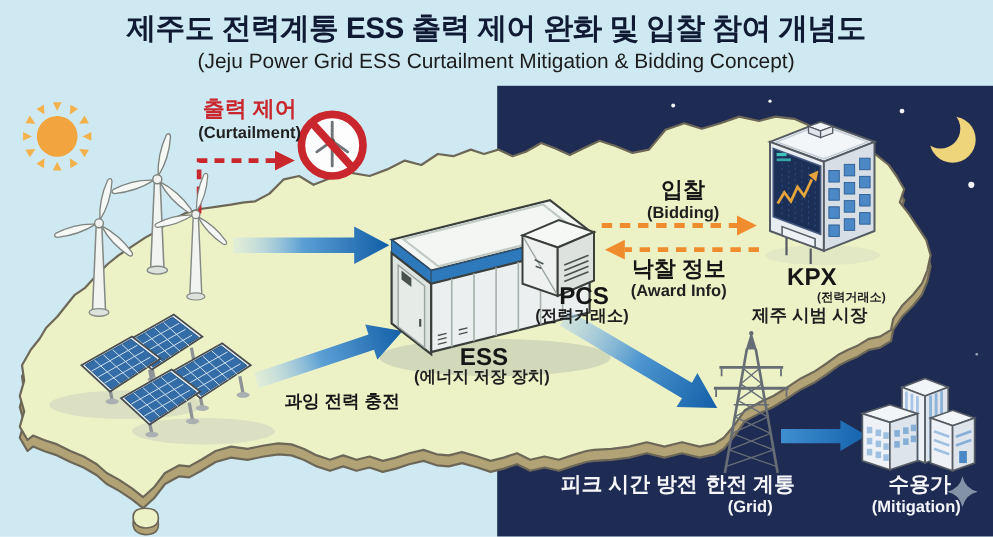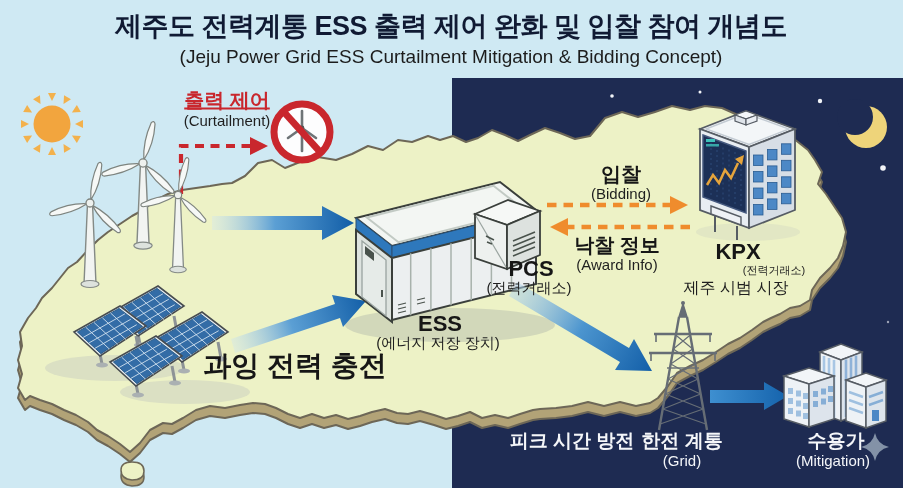--- a/index.html
+++ b/index.html
@@ -8,23 +8,23 @@
     --bidding-orange:#ef8c2d; --ess-stripe:#2e78bc; --sun-orange:#f2a53e;
     --moon-yellow:#eed47a; --text-dark:#161616; --text-white:#f4f6f9; --title-navy:#101a33;
   }
   html,body{margin:0;padding:0;background:#fff;}
   .scene{position:relative;width:903px;height:488px;overflow:hidden;background:var(--day-sky);
          font-family:"Liberation Sans",sans-serif;}
   .scene svg{position:absolute;left:0;top:0;}
   .lbl{position:absolute;transform:translate(-50%,-50%);white-space:nowrap;line-height:1.05;
        color:var(--text-dark);}
   .ko{font-weight:700;}
-  .en{font-weight:400;color:#1f1f1f;}
+  .en{font-weight:700;color:#1f1f1f;}
   .night{color:var(--text-white) !important;}
-  .red{color:var(--curtailment-red) !important;text-decoration:underline;}
+  .red{color:var(--curtailment-red) !important;}
   .title-ko{font-weight:700;color:var(--title-navy);letter-spacing:-0.5px;}
   .title-en{color:#1c1c1c;}
 </style>
 </head>
 <body>
 
 <div class="scene">
 <svg width="903" height="488" viewBox="0 0 903 488">
   <defs>
     <path id="islandP" d="M232,183 L245,176 258,163 272,160 285,168 300,162 318,157 336,160 352,154 368,146 383,150 398,140 412,142 428,136 440,140 453,136 466,142 478,138 492,130 505,135 518,141 530,135 545,128 560,133 575,139 590,136 605,118 622,112 638,117 655,112 672,106 690,110 705,106 722,108 740,116 758,124 772,128 786,133 798,142 808,150 815,160 822,172 818,184 826,194 834,206 842,218 846,232 843,246 838,258 830,268 820,278 812,290 810,300 800,306 790,308 780,314 771,318 763,322 752,330 740,338 728,344 716,352 703,360 690,366 677,373 668,386 658,398 650,403 636,406 620,402 604,406 588,402 572,406 556,408 540,409 533,410 520,414 508,418 495,415 482,418 470,412 458,416 446,419 434,415 420,411 408,414 397,413 385,409 372,412 360,416 348,419 336,415 324,418 312,414 300,418 288,414 276,408 265,404 253,403 240,405 225,408 210,406 196,410 183,418 172,424 163,423 150,430 140,443 130,452 120,444 108,436 97,430 88,422 76,415 64,410 52,404 40,400 30,396 25,400 18,388 22,374 18,360 22,346 20,332 28,318 36,308 42,298 52,288 60,278 68,268 77,262 88,250 98,240 108,232 120,224 132,216 143,210 156,200 168,194 182,190 196,188 210,186 222,184 Z"></path>
@@ -299,21 +299,21 @@
     <path d="M875,433 Q877.5,444.5 889,447 Q877.5,449.5 875,461 Q872.5,449.5 861,447 Q872.5,444.5 875,433 Z" fill="#8e9db0" opacity="0.9"></path>
   </g>
 </svg>
 
   <div class="lbl title-en" style="left:451px;top:57px;font-size:19px">(Jeju Power Grid ESS Curtailment Mitigation &amp; Bidding Concept)</div>
   <div class="lbl title-ko" style="left:451px;top:26px;font-size:27px">제주도 전력계통 ESS 출력 제어 완화 및 입찰 참여 개념도</div>
 
   <div class="lbl ko red" style="left:227px;top:100px;font-size:20px">출력 제어</div>
   <div class="lbl en" style="left:227px;top:121px;font-size:15px">(Curtailment)</div>
 
-  <div class="lbl ko" style="left:295px;top:366px;font-size:28px">과잉 전력 충전</div>
+  <div class="lbl ko" style="left:311px;top:366px;font-size:16px">과잉 전력 충전</div>
 
   <div class="lbl ko" style="left:621px;top:174px;font-size:20px">입찰</div>
   <div class="lbl en" style="left:621px;top:194px;font-size:15px">(Bidding)</div>
 
   <div class="lbl ko" style="left:617px;top:245px;font-size:20px">낙찰 정보</div>
   <div class="lbl en" style="left:617px;top:265px;font-size:15px">(Award Info)</div>
 
   <div class="lbl ko" style="left:440px;top:324px;font-size:22px">ESS</div>
   <div class="lbl en" style="left:438px;top:343px;font-size:15px">(에너지 저장 장치)</div>
 

